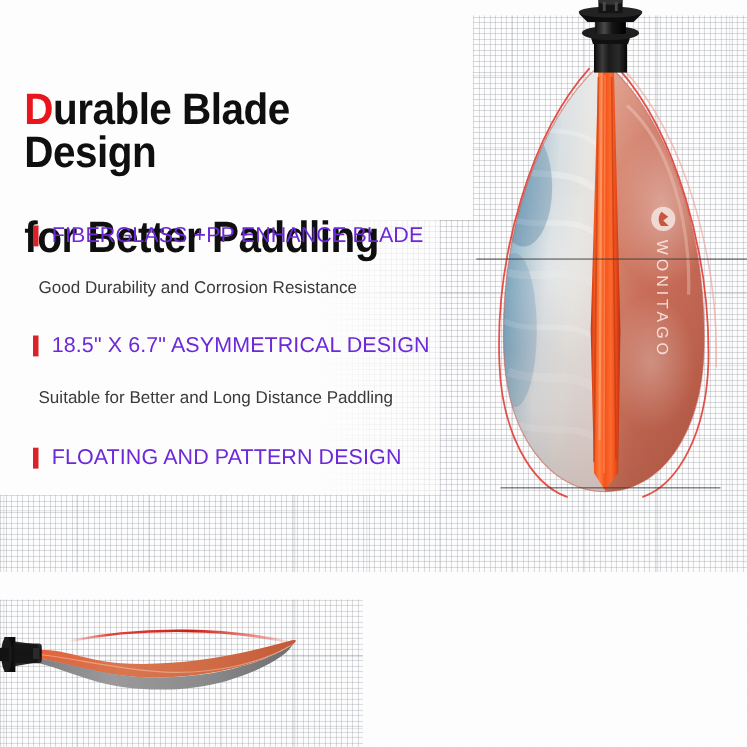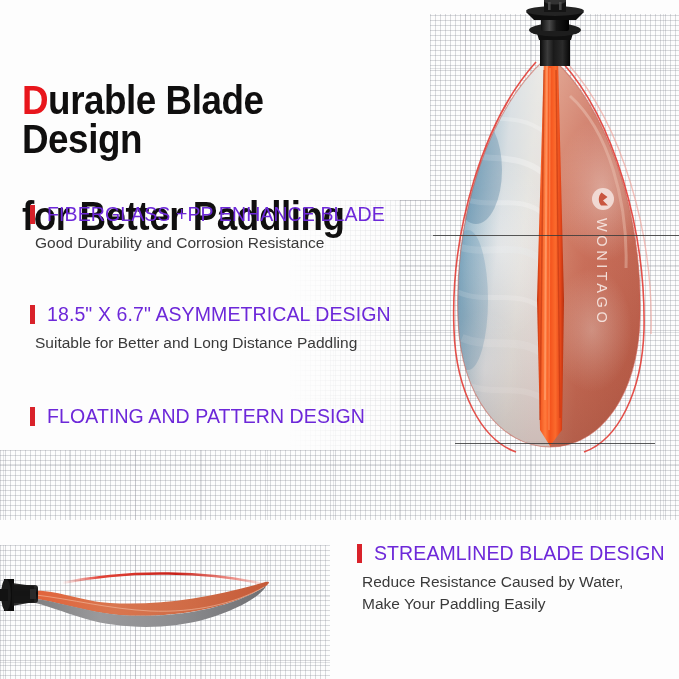--- a/index.html
+++ b/index.html
@@ -81,21 +81,21 @@
   .f-title{
     display:flex;align-items:center;
     font-size:19.5px;font-weight:normal;color:#6d28d9;
     letter-spacing:.1px;white-space:nowrap;padding-left:12px;
   }
   .bullet{
     display:inline-block;width:5px;height:19px;
     background:#d9222a;margin-right:12px;flex:0 0 auto;
   }
   .f-body{
-    margin-left:17px;margin-top:6px;
+    margin-left:17px;margin-top:25px;
     font-size:15.5px;color:#3a3a3a;line-height:1.42;
     white-space:pre-line;
   }
 
   #feat1{left:18px;top:203px;}
   #feat2{left:18px;top:303px;}
   #feat3{left:18px;top:405px;text-align:right;}
   #feat4{left:345px;top:542px;}
 
   
@@ -351,22 +351,14 @@
     <div class="f-body">Suitable for Better and Long Distance Paddling</div>
   </div>
 
   <div class="feature" id="feat3">
     <div class="f-title">
       <span class="bullet"></span>
       <span>FLOATING AND PATTERN DESIGN</span>
     </div>
   </div>
 
-  <div class="feature" id="feat4">
-    <div class="f-title">
-      <span class="bullet"></span>
-      <span>STREAMLINED BLADE DESIGN</span>
-    </div>
-    <div class="f-body">Reduce Resistance Caused by Water,
-Make Your Paddling Easily</div>
-  </div>
 
 </div>
 
 </body></html>

